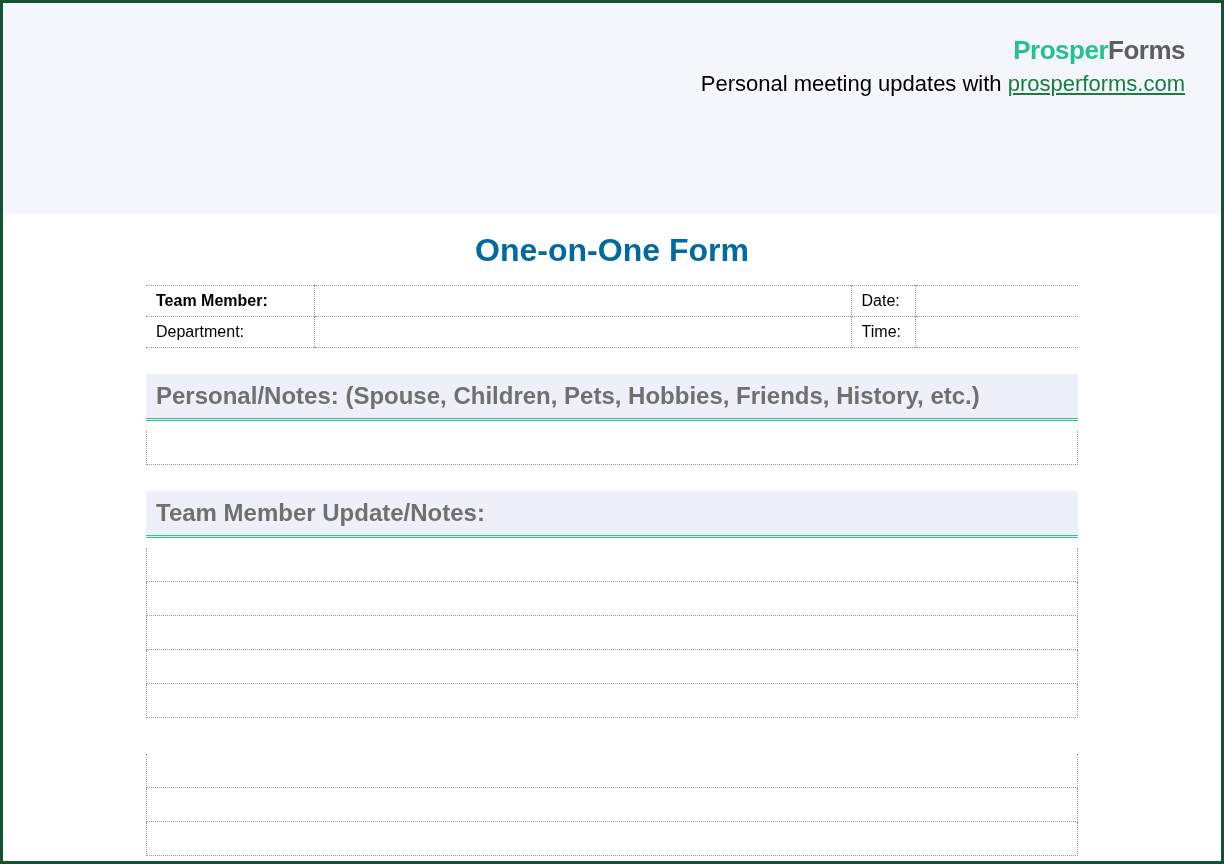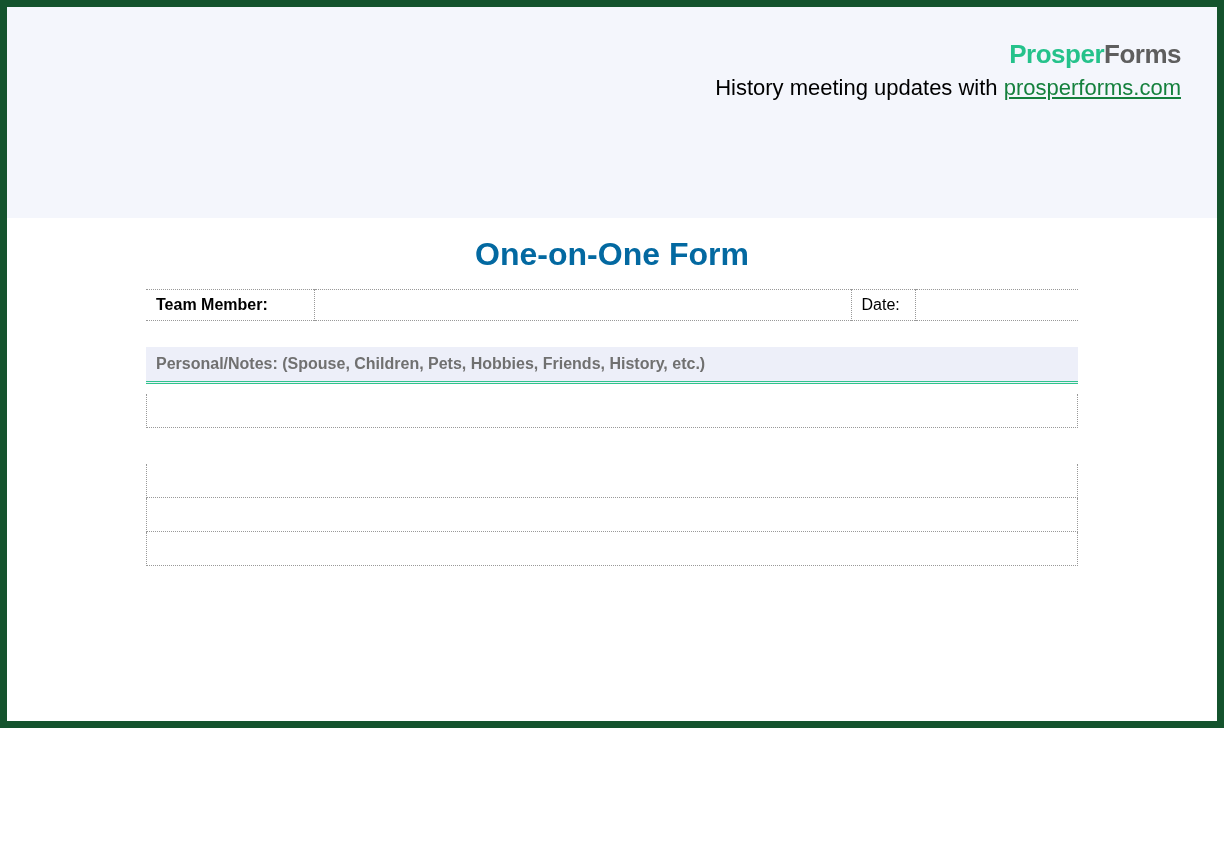--- a/index.html
+++ b/index.html
@@ -9,22 +9,22 @@
   }
   body {
     font-family: Arial, Helvetica, sans-serif;
     background: #fff;
     width: 1224px;
     height: 864px;
     overflow: hidden;
   }
   .page-wrapper {
     width: 1224px;
-    height: 728px;
-    border: 7px solid #14532d;
+    height: 864px;
+    border: 3px solid #14532d;
     position: relative;
   }
   .header-band {
     background: #f4f6fc;
     height: 211px;
     width: 100%;
     position: relative;
     padding: 34px 36px 0 0;
     text-align: right;
   }
@@ -92,21 +92,21 @@
   table.meta td.fill-narrow {
     border-right: none;
     width: 160px;
   }
   .section {
     margin-top: 26px;
   }
   .section-header {
     background: #edeff9;
     color: #707070;
-    font-size: 16px;
+    font-size: 24px;
     font-weight: 700;
     padding: 8px 10px;
     border-bottom: 3px double #30c48d;
   }
   .lines {
     margin-top: 0;
   }
   .lines .row {
     height: 34px;
     border-bottom: 1px dotted #999;
@@ -120,46 +120,63 @@
 </head>
 <body>
 
 <div class="page-wrapper">
 
   <div class="header-band">
     <div class="logo">
       <span class="pros">Prosper</span><span class="forms">Forms</span>
     </div>
     <div class="tagline">
-      <span>History meeting updates with </span><a href="#">prosperforms.com</a>
+      <span>Personal meeting updates with </span><a href="#">prosperforms.com</a>
     </div>
   </div>
 
   <div class="content">
     <h1 class="form-title">One-on-One Form</h1>
 
     <table class="meta">
       <tbody>
           <tr>
         <td class="label">Team Member:</td>
         <td class="fill-wide"></td>
         <td class="label-dt">Date:</td>
         <td class="fill-narrow"></td>
       </tr>
+      <tr>
+        <td class="label label2">Department:</td>
+        <td class="fill-wide"></td>
+        <td class="label-dt" style="font-weight:400;">Time:</td>
+        <td class="fill-narrow"></td>
+      </tr>
     </tbody>
       </table>
 
     <div class="section">
       <div class="section-header">Personal/Notes: (Spouse, Children, Pets, Hobbies, Friends, History, etc.)</div>
       <div class="gap-row"></div>
       <div class="lines">
         <div class="row"></div>
       </div>
     </div>
 
+    <div class="section">
+      <div class="section-header">Team Member Update/Notes:</div>
+      <div class="gap-row"></div>
+      <div class="lines">
+        <div class="row"></div>
+        <div class="row"></div>
+        <div class="row"></div>
+        <div class="row"></div>
+        <div class="row"></div>
+      </div>
+    </div>
 
     <div class="section">
       <div class="gap-row"></div>
       <div class="lines">
         <div class="row"></div>
         <div class="row"></div>
         <div class="row"></div>
       </div>
     </div>
 

